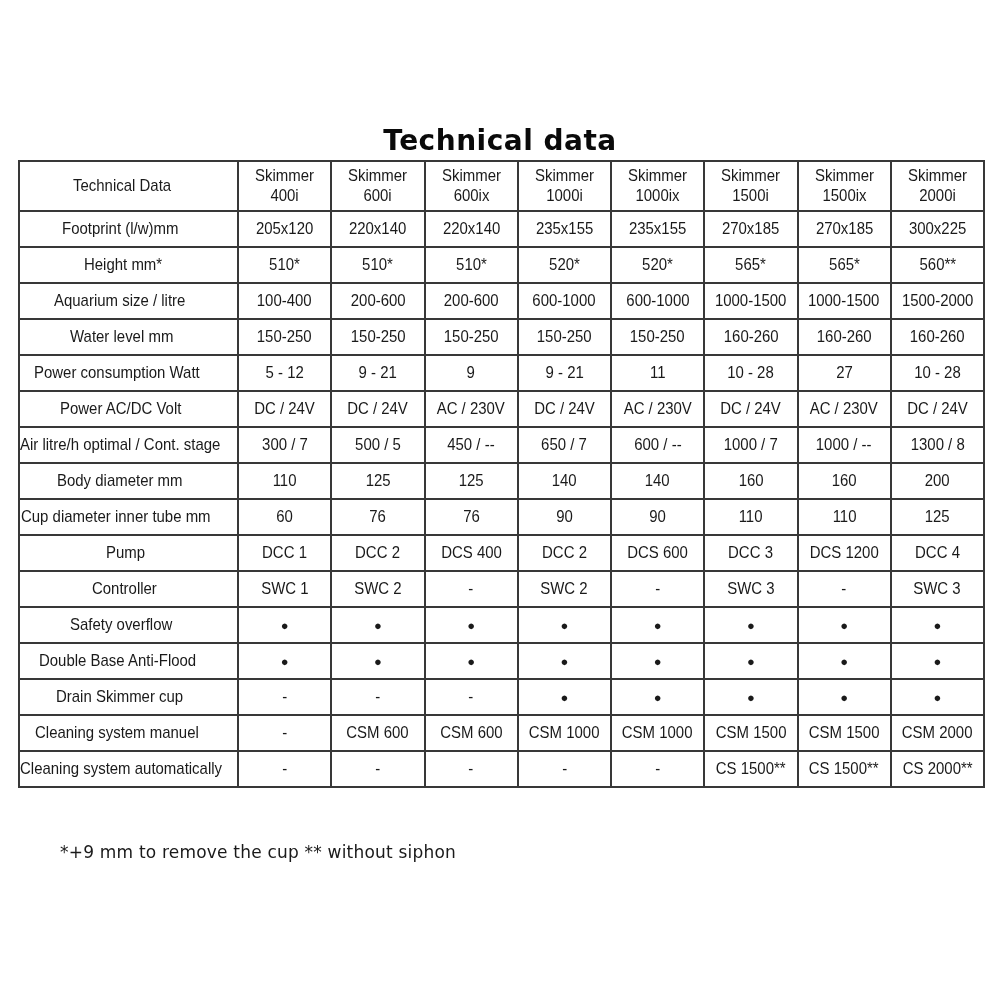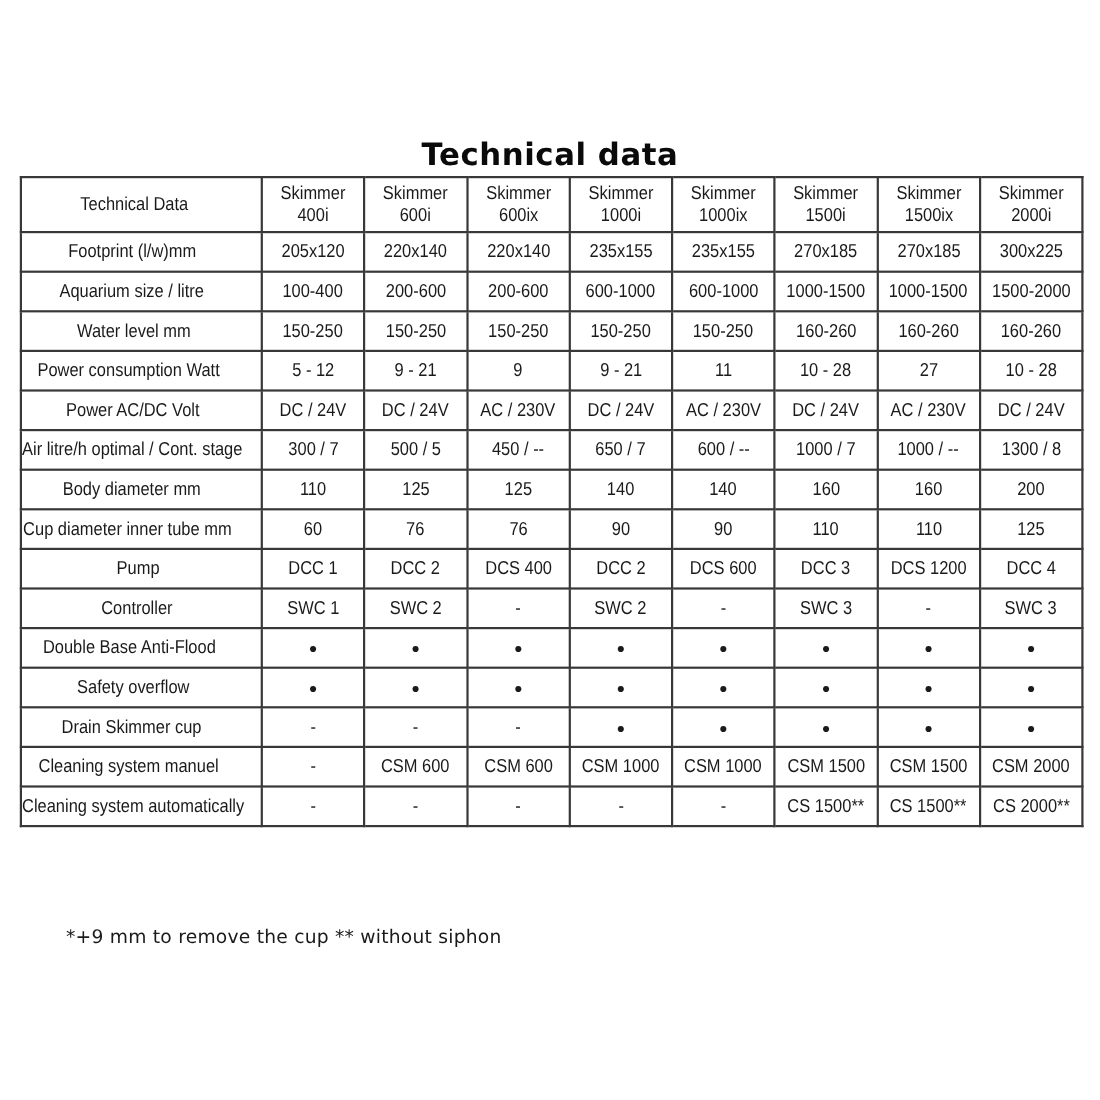--- a/index.html
+++ b/index.html
@@ -102,20 +102,31 @@
         <td><span class="cond">205x120</span></td>
         <td><span class="cond">220x140</span></td>
         <td><span class="cond">220x140</span></td>
         <td><span class="cond">235x155</span></td>
         <td><span class="cond">235x155</span></td>
         <td><span class="cond">270x185</span></td>
         <td><span class="cond">270x185</span></td>
         <td><span class="cond">300x225</span></td>
       </tr>
       <tr>
+        <td class="row-label"><span class="cond left">Height mm*</span></td>
+        <td><span class="cond">510*</span></td>
+        <td><span class="cond">510*</span></td>
+        <td><span class="cond">510*</span></td>
+        <td><span class="cond">520*</span></td>
+        <td><span class="cond">520*</span></td>
+        <td><span class="cond">565*</span></td>
+        <td><span class="cond">565*</span></td>
+        <td><span class="cond">560**</span></td>
+      </tr>
+      <tr>
         <td class="row-label"><span class="cond left">Aquarium size / litre</span></td>
         <td><span class="cond">100-400</span></td>
         <td><span class="cond">200-600</span></td>
         <td><span class="cond">200-600</span></td>
         <td><span class="cond">600-1000</span></td>
         <td><span class="cond">600-1000</span></td>
         <td><span class="cond">1000-1500</span></td>
         <td><span class="cond">1000-1500</span></td>
         <td><span class="cond">1500-2000</span></td>
       </tr>
@@ -201,32 +212,32 @@
         <td><span class="cond">SWC 1</span></td>
         <td><span class="cond">SWC 2</span></td>
         <td><span class="cond">-</span></td>
         <td><span class="cond">SWC 2</span></td>
         <td><span class="cond">-</span></td>
         <td><span class="cond">SWC 3</span></td>
         <td><span class="cond">-</span></td>
         <td><span class="cond">SWC 3</span></td>
       </tr>
       <tr>
+        <td class="row-label"><span class="cond left">Safety overflow</span></td>
+        <td><span class="dot">●</span></td>
+        <td><span class="dot">●</span></td>
+        <td><span class="dot">●</span></td>
+        <td><span class="dot">●</span></td>
+        <td><span class="dot">●</span></td>
+        <td><span class="dot">●</span></td>
+        <td><span class="dot">●</span></td>
+        <td><span class="dot">●</span></td>
+      </tr>
+      <tr>
         <td class="row-label"><span class="cond left">Double Base Anti-Flood</span></td>
-        <td><span class="dot">●</span></td>
-        <td><span class="dot">●</span></td>
-        <td><span class="dot">●</span></td>
-        <td><span class="dot">●</span></td>
-        <td><span class="dot">●</span></td>
-        <td><span class="dot">●</span></td>
-        <td><span class="dot">●</span></td>
-        <td><span class="dot">●</span></td>
-      </tr>
-      <tr>
-        <td class="row-label"><span class="cond left">Safety overflow</span></td>
         <td><span class="dot">●</span></td>
         <td><span class="dot">●</span></td>
         <td><span class="dot">●</span></td>
         <td><span class="dot">●</span></td>
         <td><span class="dot">●</span></td>
         <td><span class="dot">●</span></td>
         <td><span class="dot">●</span></td>
         <td><span class="dot">●</span></td>
       </tr>
       <tr>

